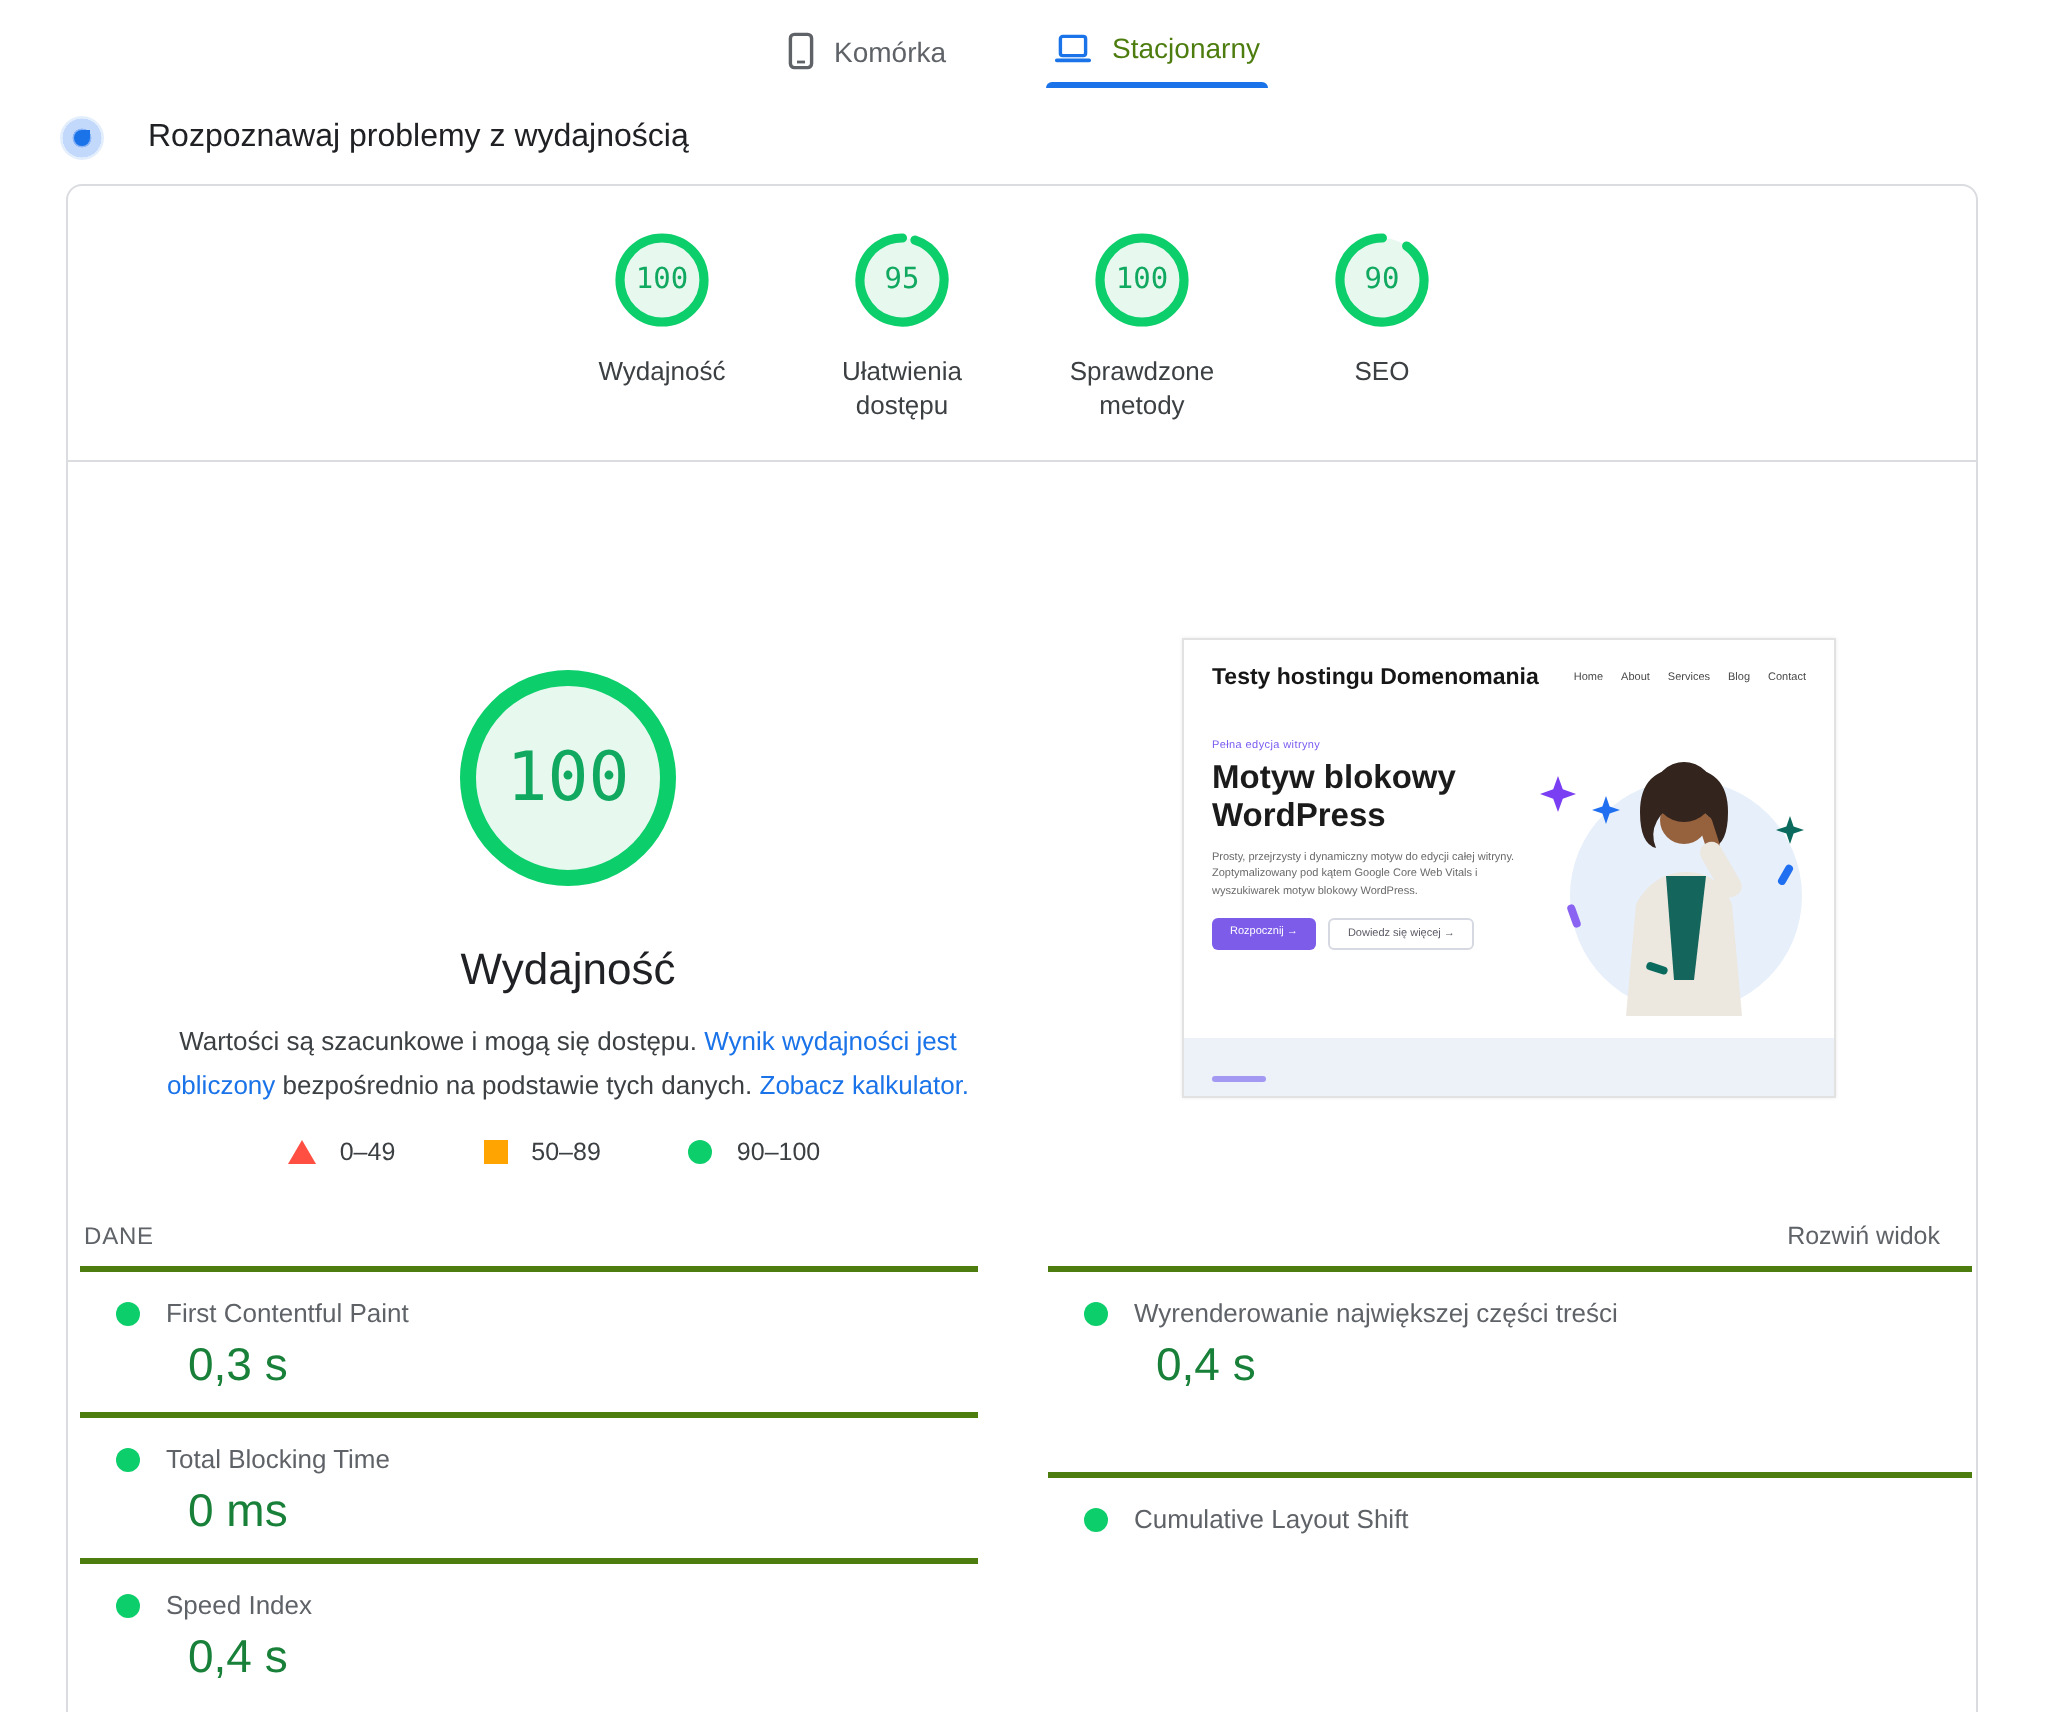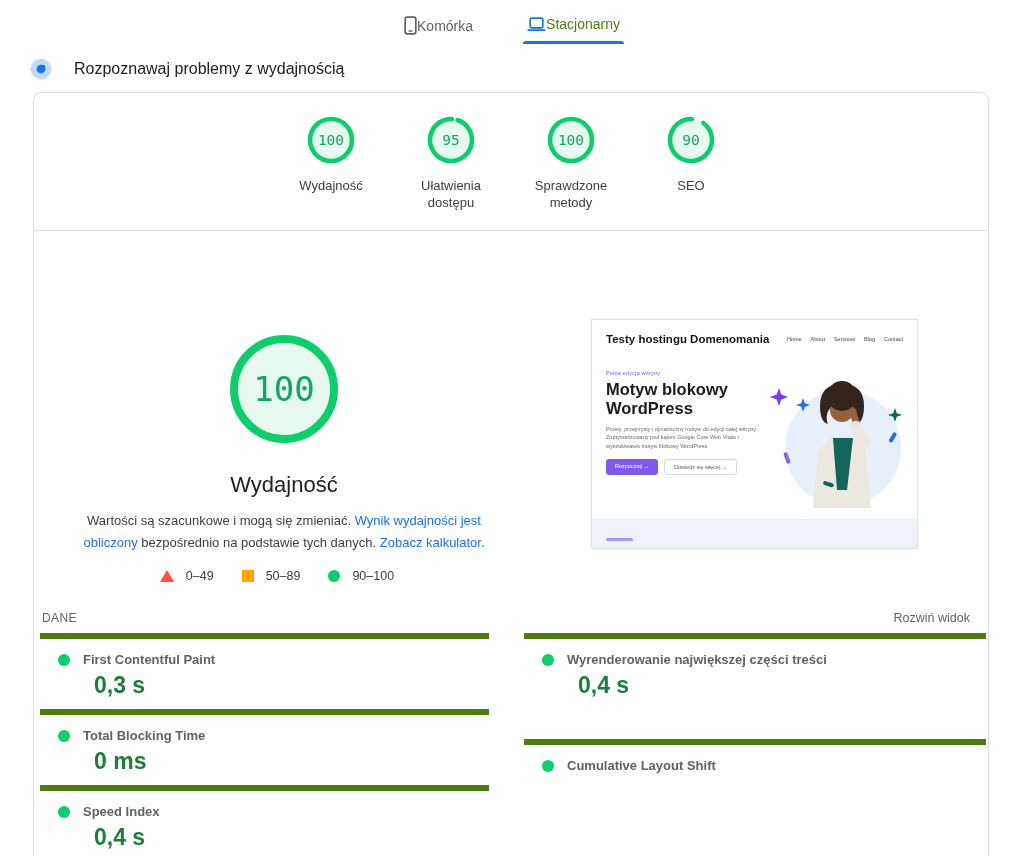--- a/index.html
+++ b/index.html
@@ -3,21 +3,21 @@
 <meta charset="utf-8">
 <style>
   * { margin:0; padding:0; box-sizing:border-box; }
   html,body { width:1024px; height:856px; overflow:hidden; background:#fff;
     font-family:"Liberation Sans", sans-serif; color:#202124; }
 
   
   .tabbar { position:absolute; top:10px; left:0; width:1024px; display:flex;
     justify-content:center; gap:46px; }
   .tab { display:flex; flex-direction:column; align-items:center; cursor:pointer; }
-  .tab-inner { display:flex; align-items:center; padding:6px 4px 9px; }
+  .tab-inner { display:flex; align-items:center; gap:10px; padding:6px 4px 9px; }
   .tab-label { font-size:14px; color:#5f6368; }
   .tab.active .tab-label { color:#4d7c0f; }
   .tab-underline { height:3px; width:100%; border-radius:3px 3px 0 0; background:transparent; }
   .tab.active .tab-underline { background:#1a73e8; }
 
   
   .section-header { position:absolute; top:58px; left:30px; display:flex; align-items:center; gap:22px; }
   .psi-icon { position:relative; width:22px; height:22px; border-radius:50%;
     background:radial-gradient(circle at 50% 50%, #8ab4f8 0 30%, #c3d9fc 31% 62%, #e3eefd 63% 100%); }
   .psi-icon .dot { position:absolute; left:7px; top:7px; width:8px; height:8px;
@@ -39,21 +39,21 @@
 
   
   .main { height:372px; display:flex; }
   .main-left { width:500px; display:flex; flex-direction:column; align-items:center; padding-top:100px; }
   .gauge-big { position:relative; width:116px; height:116px; }
   .gauge-big .score { position:absolute; inset:0; display:flex; align-items:center; justify-content:center;
     font-family:"DejaVu Sans Mono", monospace; font-size:34px; color:#11a860; }
   .big-label { margin-top:25px; font-size:22px; color:#202124; }
   .disclaimer { margin-top:12px; width:436px; text-align:center; font-size:13px; line-height:22px; color:#3c4043; }
   .disclaimer a { color:#1a73e8; text-decoration:none; cursor:pointer; }
-  .legend { margin-top:15px; display:flex; align-items:center; gap:14px; }
+  .legend { margin-top:15px; display:flex; align-items:center; gap:30px; }
   .legend-item { display:flex; align-items:center; gap:12px; margin-right:14px; }
   .legend-text { font-size:12.5px; color:#3c4043; }
   .sh-triangle { width:0; height:0; border-left:7px solid transparent; border-right:7px solid transparent;
     border-bottom:12px solid #ff4e42; }
   .sh-square { width:12px; height:12px; background:#ffa400; }
   .sh-circle { width:12px; height:12px; border-radius:50%; background:#0cce6b; }
 
   
   .main-right { flex:1; position:relative; }
   .thumb { position:absolute; left:57px; top:88px; width:327px; height:230px; background:#fff;
@@ -78,21 +78,21 @@
   .data-head { height:30px; display:flex; justify-content:space-between; align-items:center;
     padding:0 18px 0 8px; }
   .data-title { font-size:12px; color:#5f6368; letter-spacing:.4px; font-stretch:condensed; }
   .expand-link { font-size:12.5px; color:#5f6368; cursor:pointer; font-stretch:condensed; }
 
   
   .metrics { display:flex; }
   .mcol { display:flex; flex-direction:column; }
   .mcol-left { margin-left:6px; width:449px; }
   .mcol-right { margin-left:35px; width:462px;gap:30px; }
-  .metric { border-top:6px solid #4d7c0f; padding:13px 0 10px 18px;font-weight:bold; }
+  .metric { border-top:3px solid #4d7c0f; padding:13px 0 10px 18px; }
   .metric-top { display:flex; align-items:center; gap:13px; }
   .metric-dot { width:12px; height:12px; border-radius:50%; background:#0cce6b; flex:none; }
   .metric-name { font-size:13px; color:#5f6368; }
   .metric-value { margin-left:36px; margin-top:5px; font-size:23px; color:#188038; }
 
   svg { display:block; }
 </style>
 </head>
 <body>
 
@@ -179,21 +179,21 @@
     <div class="main-left">
       <div class="gauge-big">
         <svg width="116" height="116" viewBox="0 0 116 116">
           <circle cx="58" cy="58" r="50" fill="#e7f8ef"></circle>
           <circle cx="58" cy="58" r="50" fill="none" stroke="#0cce6b" stroke-width="8"></circle>
         </svg>
         <div class="score">100</div>
       </div>
       <div class="big-label">Wydajność</div>
       <div class="disclaimer">
-        <span>Wartości są szacunkowe i mogą się zmieniać. </span><a>Wynik wydajności jest obliczony</a><span> bezpośrednio na podstawie tych danych. </span><a>Zobacz kalkulator.</a>
+        <span>Wartości są szacunkowe i mogą się dostępu. </span><a>Wynik wydajności jest obliczony</a><span> bezpośrednio na podstawie tych danych. </span><a>Zobacz kalkulator.</a>
       </div>
       <div class="legend">
         <div class="legend-item">
           <span class="sh-triangle"></span>
           <span class="legend-text">0–49</span>
         </div>
         <div class="legend-item">
           <span class="sh-square"></span>
           <span class="legend-text">50–89</span>
         </div>

